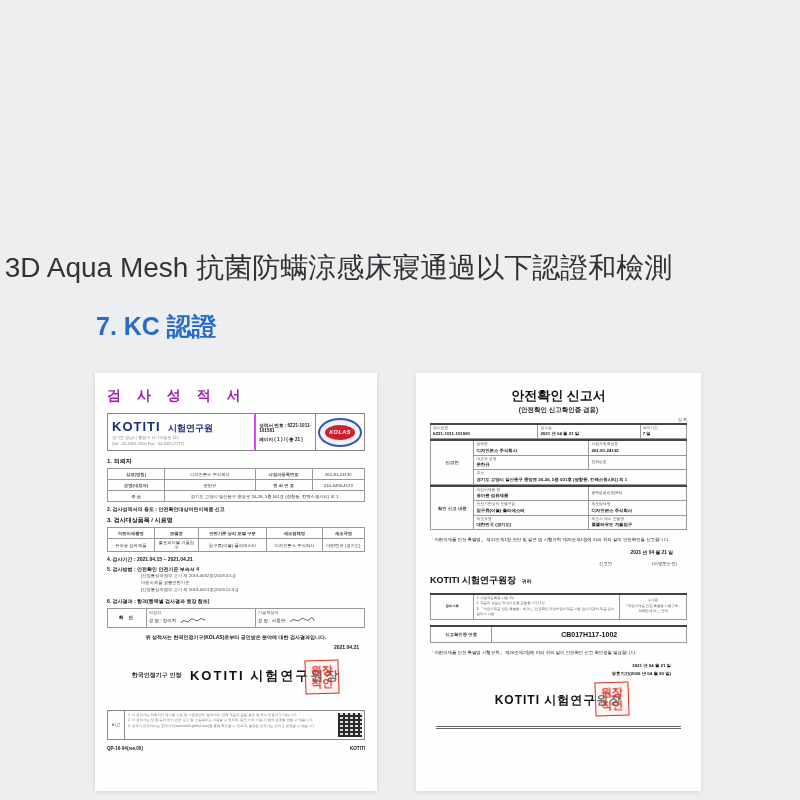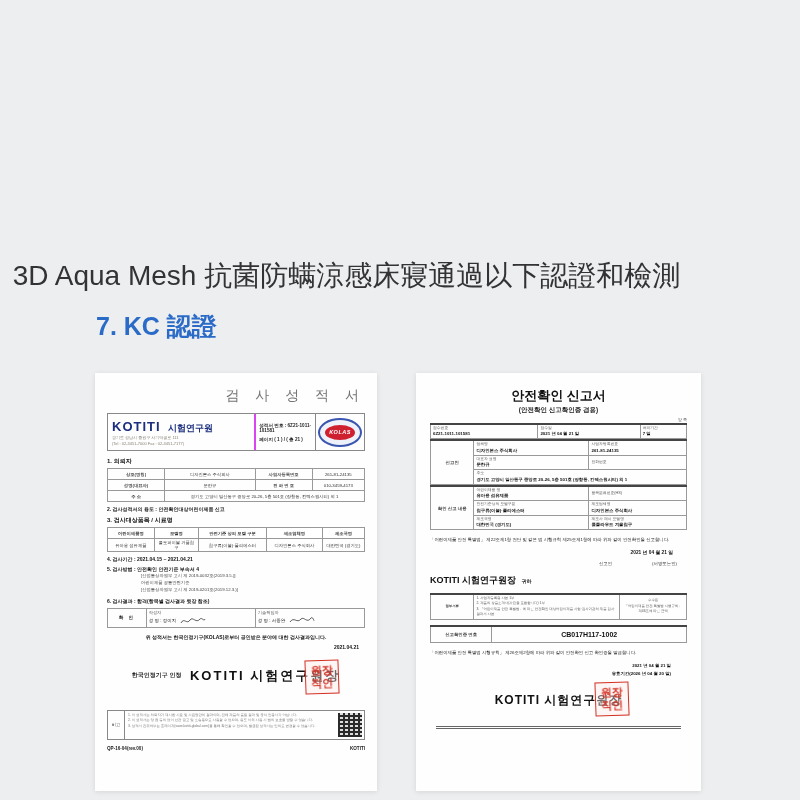--- a/index.html
+++ b/index.html
@@ -2,30 +2,30 @@
 <html><head>
 <meta charset="utf-8">
 <style>
   html,body{margin:0;padding:0;}
   body{width:800px;height:800px;background:#edeef0;font-family:"Liberation Sans",sans-serif;overflow:hidden;}
   .page{position:relative;width:800px;height:800px;background:#edeef0;}
   
   .badge{position:absolute;left:50%;top:6px;transform:translateX(-50%);width:200px;height:168px;}
   
   .title{position:absolute;top:186px;left:0;width:800px;text-align:center;font-size:40px;font-weight:600;color:#3a3a3c;margin:0;letter-spacing:2px;}
-  .subtitle{position:absolute;top:249px;left:0;width:677px;text-align:center;font-size:28px;font-weight:500;color:#333336;margin:8px;}
+  .subtitle{position:absolute;top:249px;left:0;width:677px;text-align:center;font-size:28px;font-weight:500;color:#333336;margin:0;}
   .kc-head{position:absolute;top:310px;left:96px;font-size:25px;font-weight:700;color:#2b6bc8;margin:0;}
   
   .doc{position:absolute;top:373px;background:#fefefe;box-shadow:0 1px 5px rgba(0,0,0,.10);box-sizing:border-box;color:#222;}
   .doc-left{left:95px;width:282px;height:418px;padding:10px 12px;}
   .doc-right{left:416px;width:285px;height:418px;padding:12px 14px;}
   .doc table{border-collapse:collapse;width:100%;table-layout:fixed;}
   .doc td,.doc th{border:1px solid #999;padding:1px 2px;vertical-align:middle;}
   
-  .rt{text-align:right;font-size:14px;font-weight:400;letter-spacing:6px;color:#737373;margin:4px 0 8px;}
+  .rt{text-align:left;font-size:14px;font-weight:700;letter-spacing:6px;color:#a21caf;margin:4px 0 8px;}
   .rhead{display:flex;border:1px solid #888;margin-bottom:6px;}
   .rh-left{flex:0 0 54%;padding:3px 4px;border-right:2px solid #d946ef;}
   .logo{font-size:13px;font-weight:800;color:#1b2f7e;letter-spacing:1px;}
   .logo-suffix{font-size:9px;font-weight:700;color:#1b2f7e;margin-left:3px;}
   .addr{font-size:4px;color:#8a8276;line-height:1.5;}
   .rh-mid{flex:1;padding:4px 3px;border-right:1px solid #888;display:flex;flex-direction:column;justify-content:center;gap:4px;}
   .rh-mid div{font-size:4.6px;font-weight:700;color:#222;}
   .rh-seal{flex:0 0 48px;display:flex;align-items:center;justify-content:center;}
   .kolas-outer{width:40px;height:25px;border:2px solid #3a56b0;border-radius:50%;display:flex;align-items:center;justify-content:center;background:#eef1fa;}
   .kolas-inner{width:30px;height:15px;background:#cf2030;border-radius:50%;color:#fff;font-size:5.5px;font-weight:800;font-style:italic;display:flex;align-items:center;justify-content:center;letter-spacing:.5px;}

